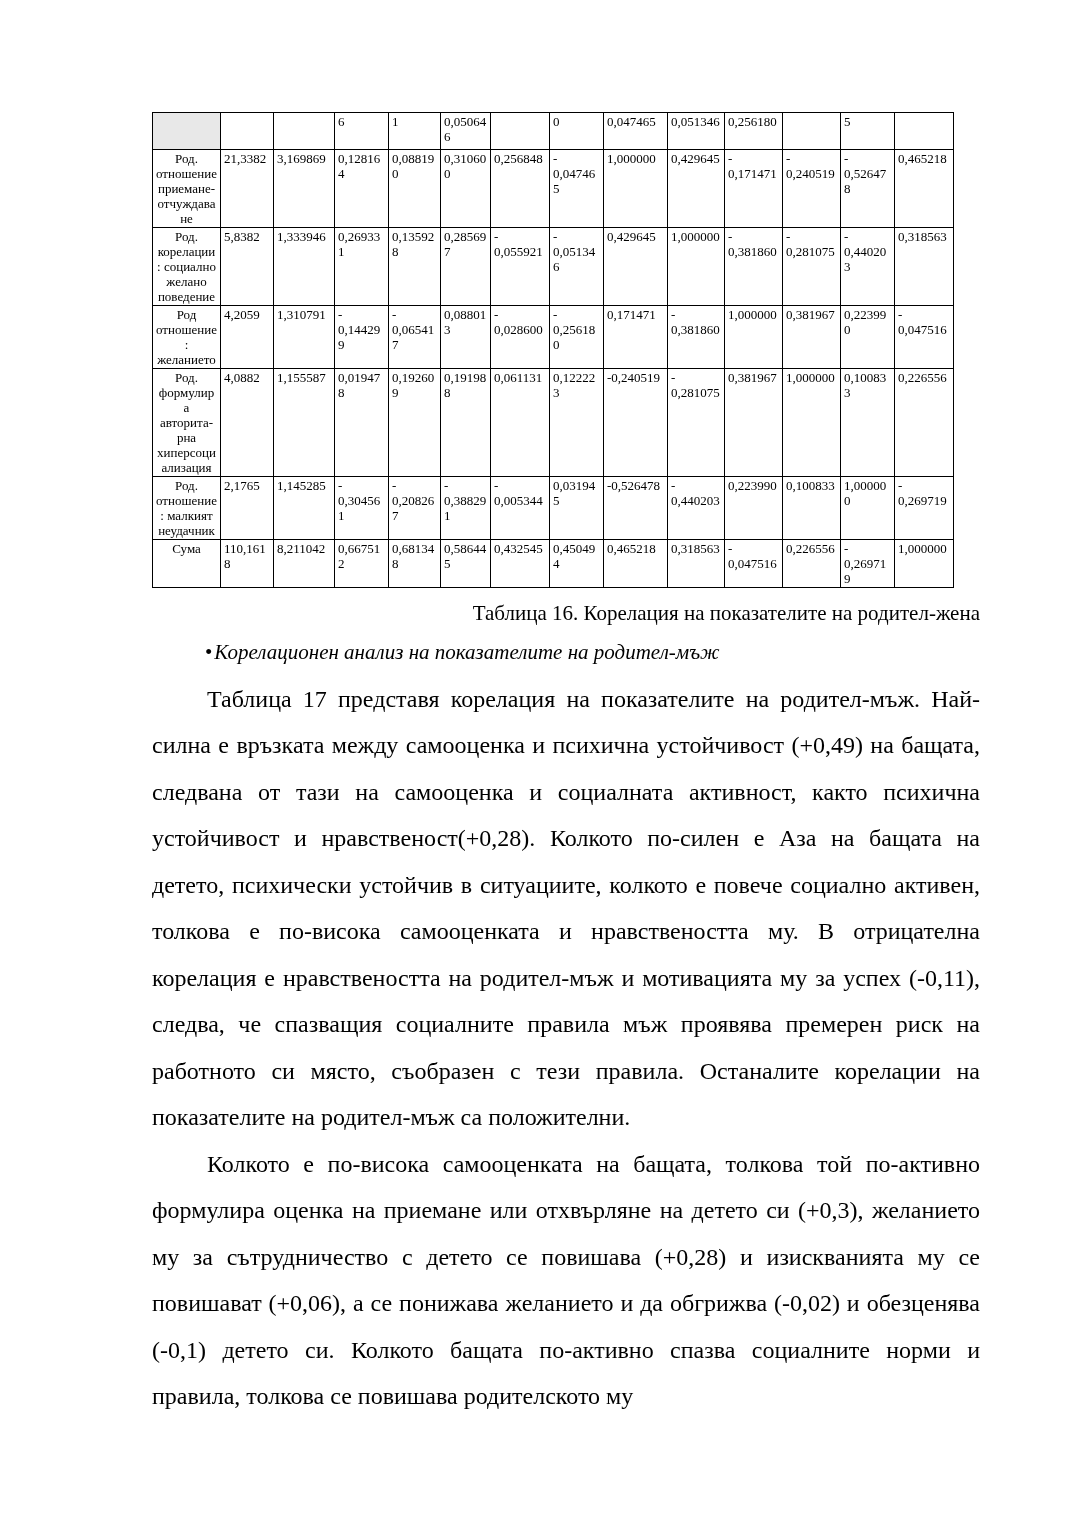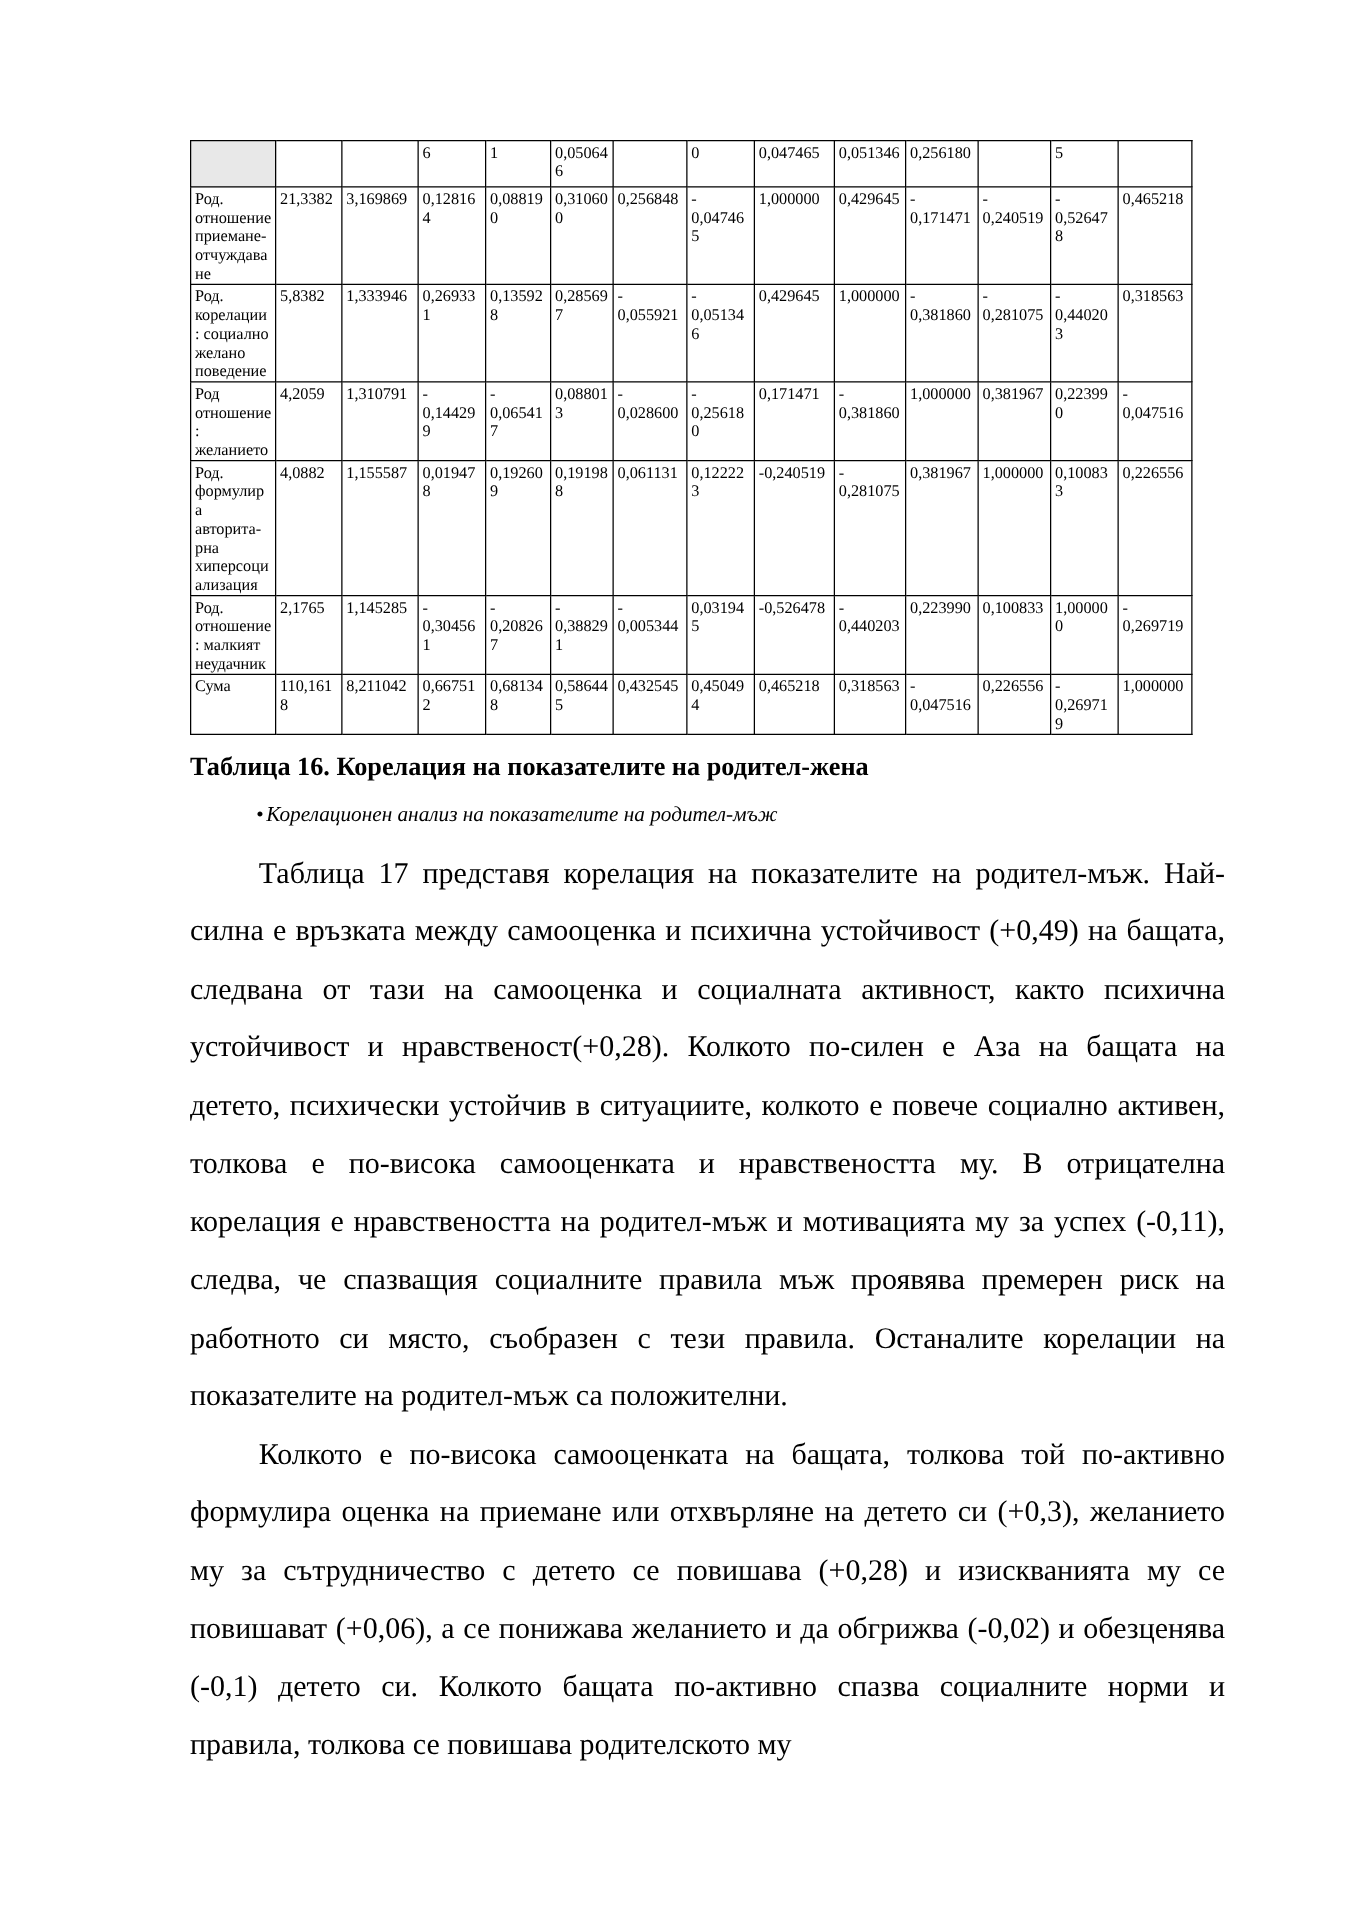--- a/index.html
+++ b/index.html
@@ -31,41 +31,42 @@
   }
   table.corr td {
     border: 1px solid #000000;
     vertical-align: top;
     padding: 1px 3px;
     overflow-wrap: break-word;
     word-wrap: break-word;
     hyphens: none;
   }
   table.corr td.label-cell {
-    text-align: left;
+    text-align: center;
   }
   table.corr td.shaded {
     background: #e8e8e8;
   }
   table.corr tr.partial td {
     height: 34px;
   }
 
   
   .caption {
     margin: 9px 0 0 0;
     font-size: 21px;
     line-height: 32px;
-    font-weight: bold;
+    font-weight: normal;
+    text-align: right;
   }
 
   
   .bullet-line {
     margin: 0 0 0 53px;
-    font-size: 17px;
+    font-size: 21px;
     line-height: 46.5px;
   }
   .bullet-line .bullet-marker {
     font-style: normal;
     margin-right: 2px;
   }
   .bullet-line .bullet-text {
     font-style: italic;
   }
 

